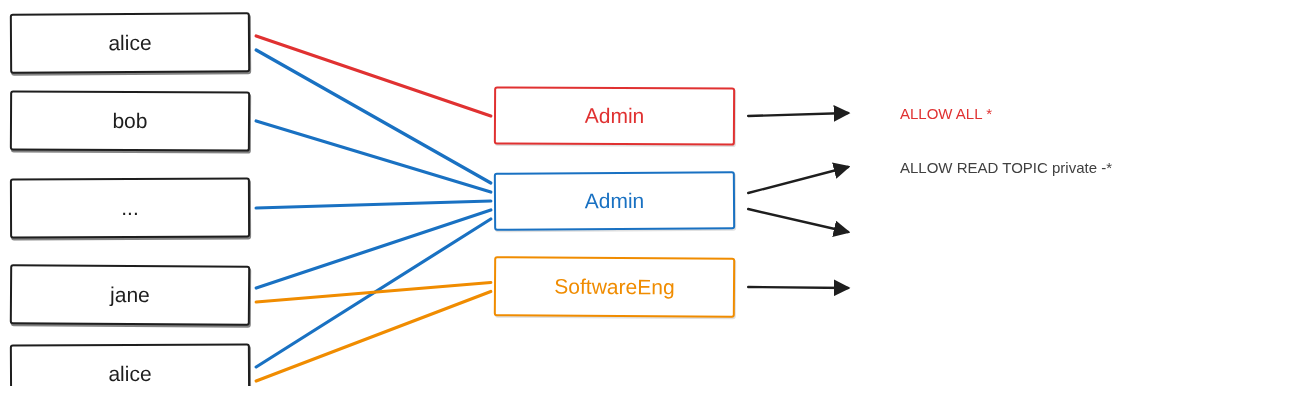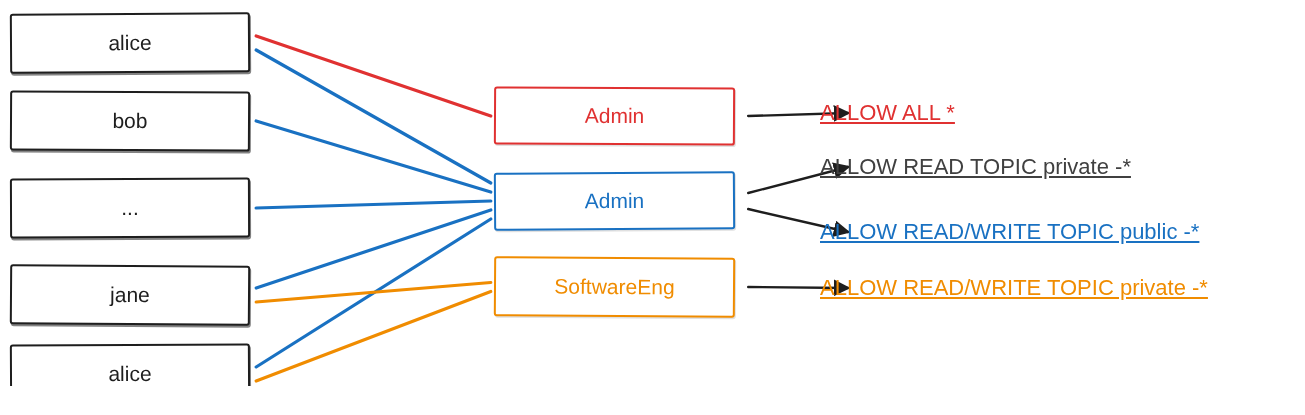--- a/index.html
+++ b/index.html
@@ -27,25 +27,24 @@
     box-shadow:1px 2px 0 rgba(30,30,30,0.55);
   }
   .rbox{
     left:494px;width:241px;height:58px;
     border:2.5px solid currentColor;
     border-radius:3px;
     font-size:21px;
     box-shadow:1px 1.5px 0 rgba(0,0,0,0.12);
   }
   .perm{
-    position:absolute;left:820px;height:28px;
+    position:absolute;left:900px;height:28px;
     display:flex;align-items:center;
-    font-size:22px;
+    font-size:15px;
     white-space:nowrap;
-    text-decoration:underline;
   }
   
   .r-a{transform:rotate(-0.35deg);}
   .r-b{transform:rotate(0.3deg);}
   .r-c{transform:rotate(-0.2deg);}
   .r-d{transform:rotate(0.4deg);}
   .r-e{transform:rotate(-0.3deg);}
 </style>
 </head>
 <body>
@@ -93,16 +92,14 @@
   </div>
   <div class="node rbox r-a" id="n-user" style="top: 172px; color: rgb(25, 113, 194);">
     <span>Admin</span>
   </div>
   <div class="node rbox r-d" id="n-softwareeng" style="top: 257px; height: 60px; color: rgb(240, 140, 0);">
     <span>SoftwareEng</span>
   </div>
 
   <div class="perm" id="n-perm-allow-all" style="top: 99px; color: rgb(224, 49, 49);">ALLOW ALL *</div>
   <div class="perm" id="n-perm-read-private" style="top: 153px; color: #404040;">ALLOW READ TOPIC private -*</div>
-  <div class="perm" id="n-perm-rw-public" style="top: 218px; color: rgb(25, 113, 194);">ALLOW READ/WRITE TOPIC public -*</div>
-  <div class="perm" id="n-perm-rw-private" style="top: 274px; color: rgb(240, 140, 0);">ALLOW READ/WRITE TOPIC private -*</div>
 
 </div>
 
 </body></html>

